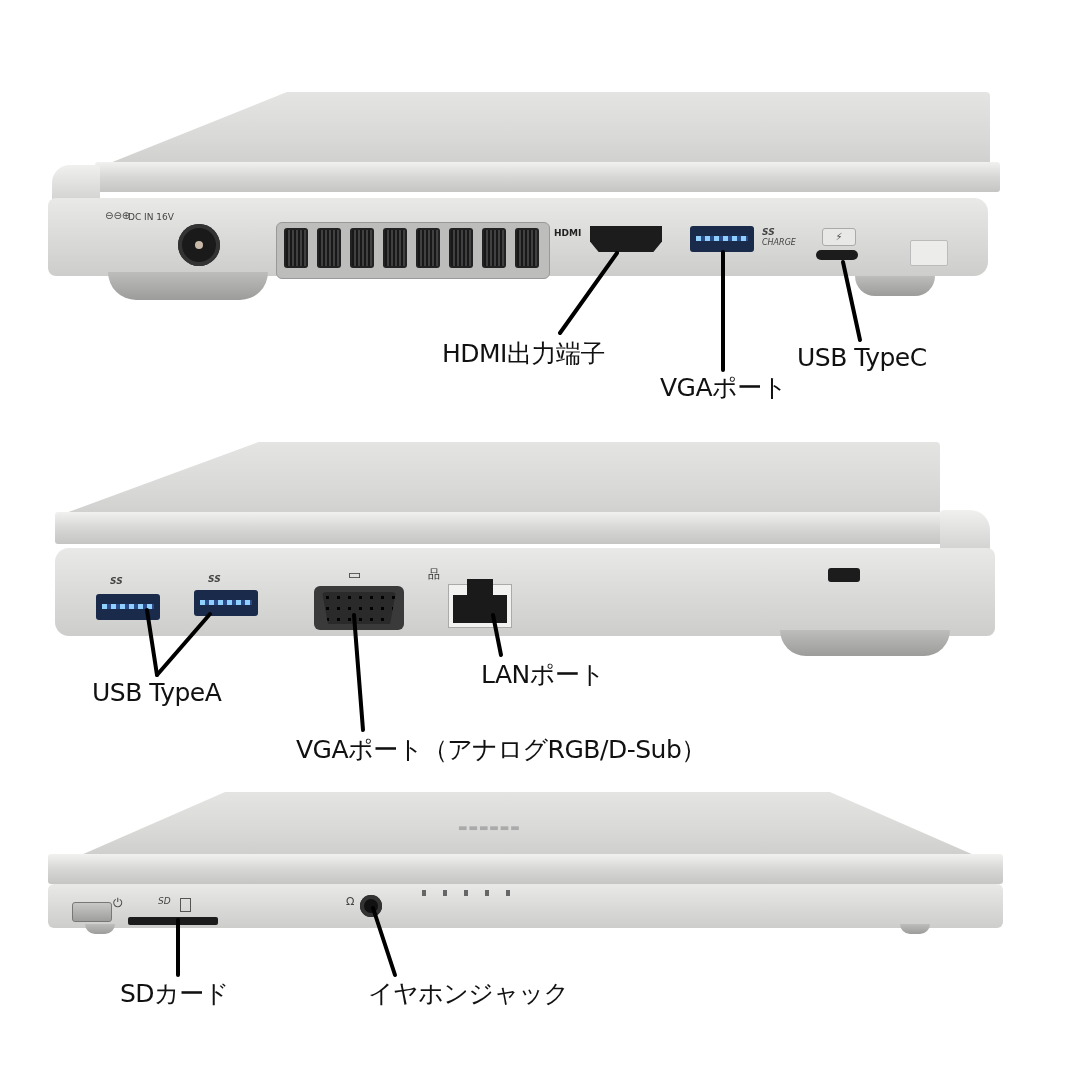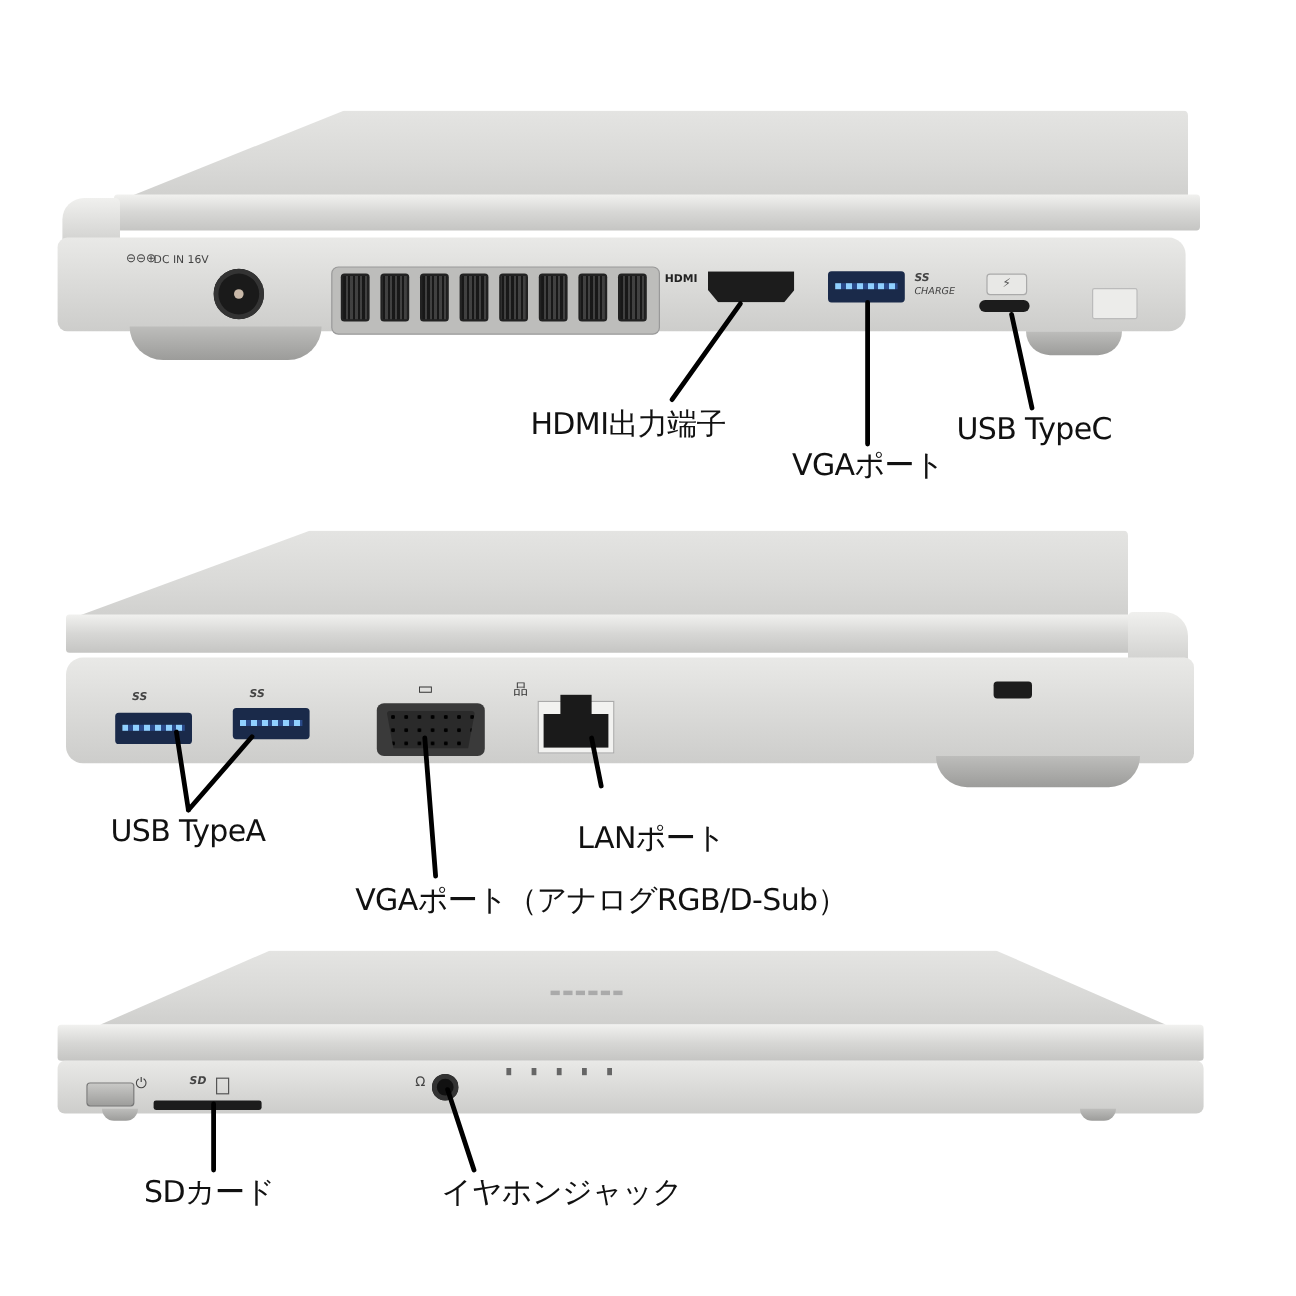--- a/index.html
+++ b/index.html
@@ -93,21 +93,21 @@
 <div>
   <div class="abs lid" style="left:55px;top:792px;width:945px;height:62px;clip-path:polygon(3% 100%,18% 0,82% 0,97% 100%);"></div>
   <span class="tiny" style="left:458px;top:822px;font-size:10px;color:#aaa;letter-spacing:1px;">▬▬▬▬▬▬</span>
   <div class="abs lid-edge" style="left:48px;top:854px;width:955px;height:30px;"></div>
   <div class="abs base" style="left:48px;top:884px;width:955px;height:44px;border-radius:6px;"></div>
   <div class="abs foot" style="left:85px;top:924px;width:30px;height:10px;"></div>
   <div class="abs foot" style="left:900px;top:924px;width:30px;height:10px;"></div>
 
   <div class="abs" style="left:72px;top:902px;width:38px;height:18px;background:linear-gradient(180deg,#c8c8c6,#9e9e9c);border:1px solid #777;border-radius:3px;"></div>
   <span class="tiny" style="left:113px;top:896px;font-size:12px;">⏻</span>
-  <span class="tiny" style="left:158px;top:896px;font-size:9px;font-weight:bold;font-style:italic;">SD</span>
+  <span class="tiny" style="left:158px;top:896px;font-size:9px;font-weight:normal;font-style:italic;">SD</span>
   <div class="abs" style="left:180px;top:898px;width:9px;height:12px;border:1px solid #555;"></div>
   <div class="abs port-dark" style="left:128px;top:917px;width:90px;height:8px;border-radius:2px;"></div>
 
   <span class="tiny" style="left:346px;top:895px;font-size:11px;">Ω</span>
   <div class="abs" style="left:360px;top:895px;width:22px;height:22px;border-radius:50%;background:#111;box-shadow:inset 0 0 0 4px #333;"></div>
 
   <div class="abs" style="left:422px;top:890px;width:100px;height:22px;">
     <div style="position:absolute;left:0;top:0;width:4px;height:6px;background:#666;"></div>
     <div style="position:absolute;left:21px;top:0;width:4px;height:6px;background:#666;"></div>
     <div style="position:absolute;left:42px;top:0;width:4px;height:6px;background:#666;"></div>
@@ -129,16 +129,16 @@
     <line x1="373" y1="908" x2="395" y2="975"></line>
   </g>
 </svg>
 
 <span class="label" style="left:442px;top:337px;">HDMI出力端子</span>
 <span class="label" style="left:660px;top:371px;">VGAポート</span>
 <span class="label" style="left:797px;top:343px;">USB TypeC</span>
 
 <span class="label" style="left:92px;top:678px;">USB TypeA</span>
 <span class="label" style="left:265px;top:733px;margin-left:31px;">VGAポート（アナログRGB/D-Sub）</span>
-<span class="label" style="left:481px;top:658px;margin-top:24px;">LANポート</span>
+<span class="label" style="left:481px;top:658px;">LANポート</span>
 
 <span class="label" style="left:120px;top:977px;">SDカード</span>
 <span class="label" style="left:368px;top:977px;">イヤホンジャック</span>
 
 </body></html>

